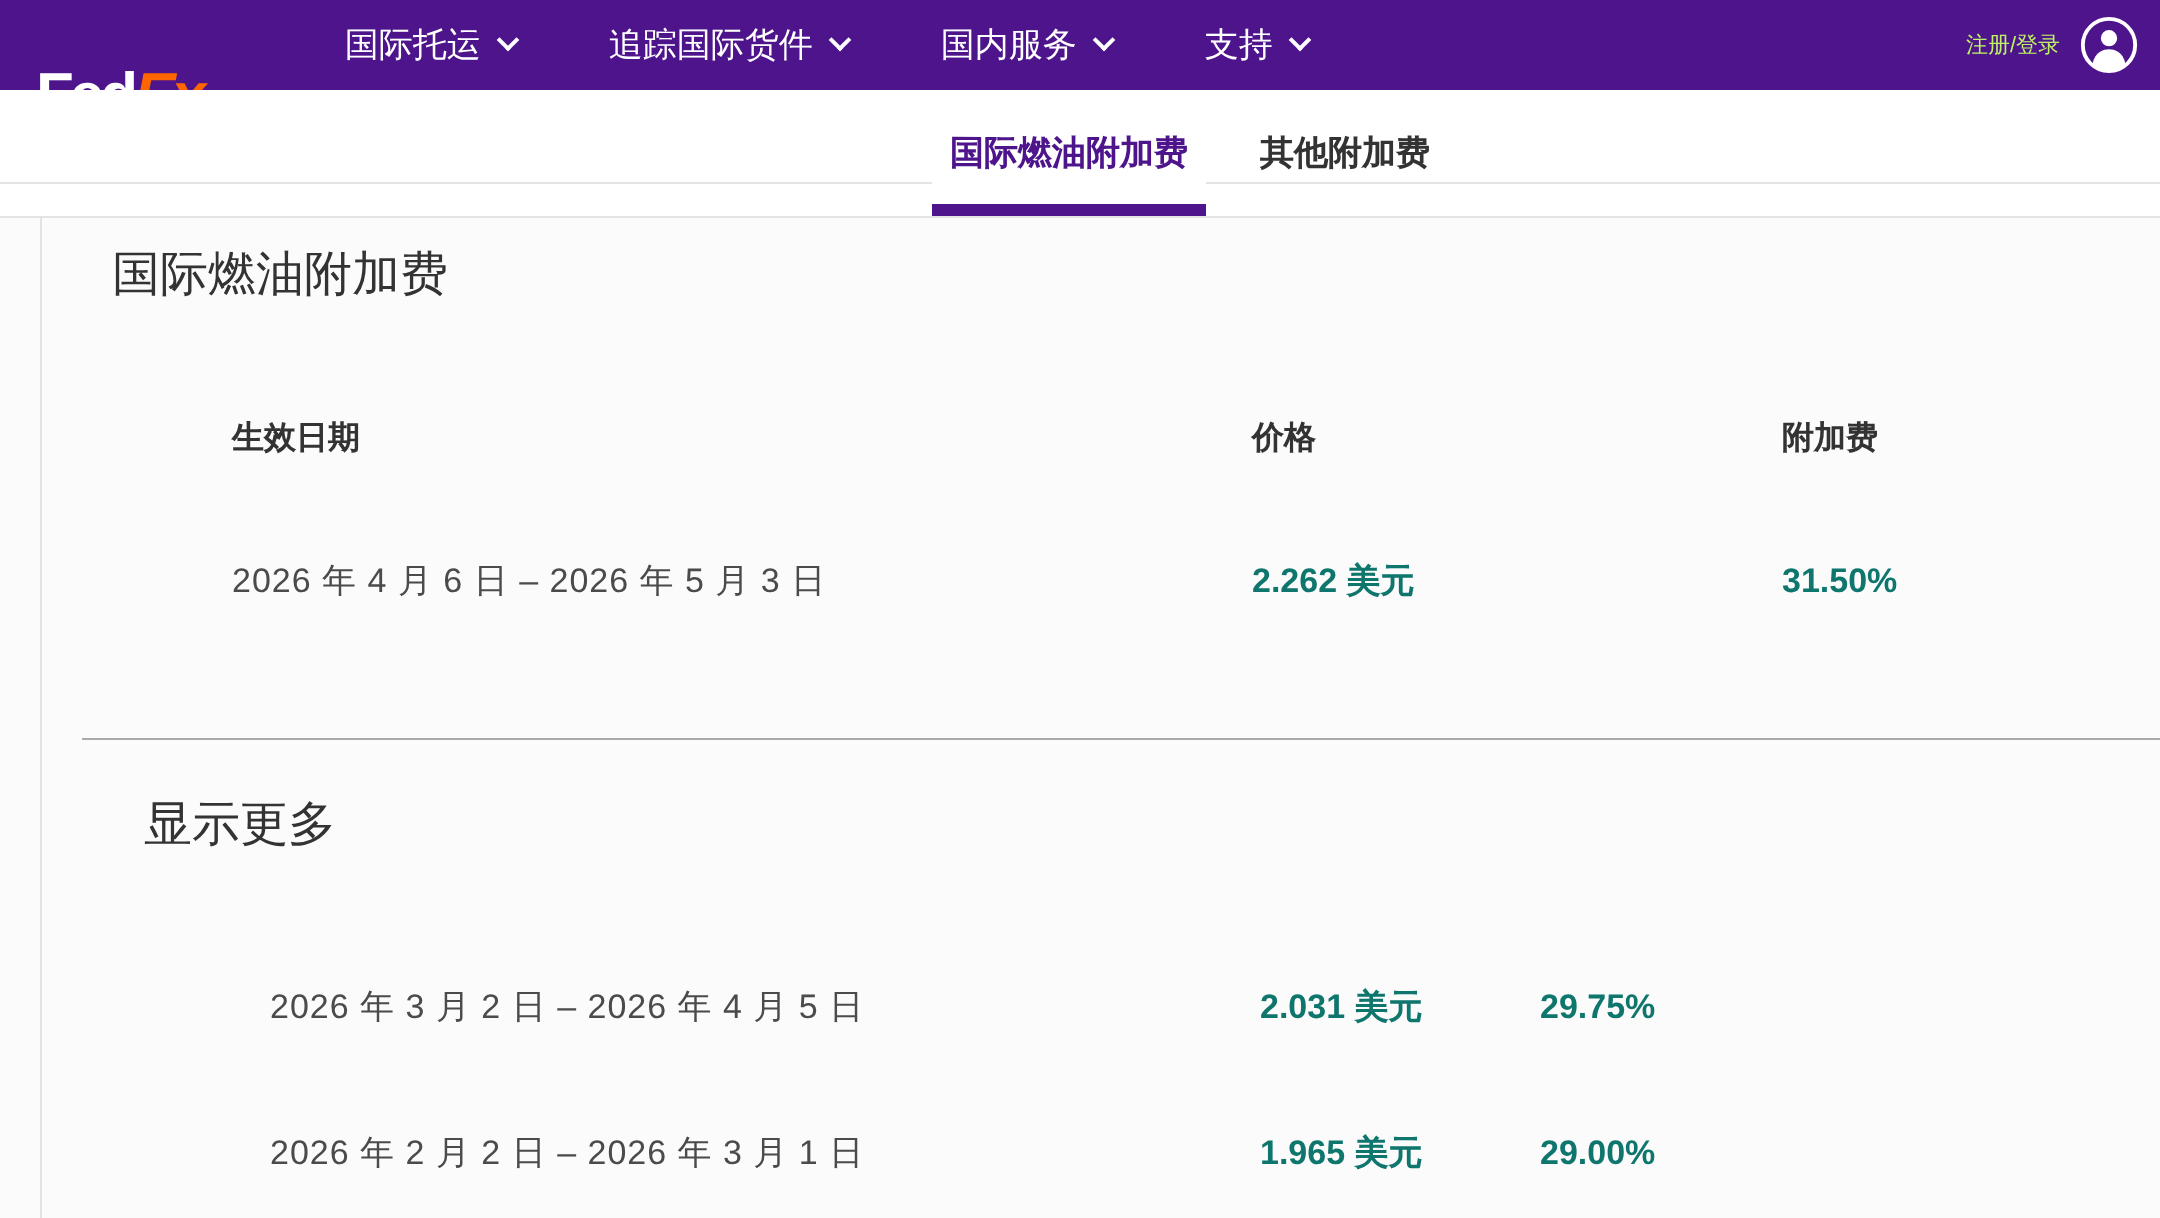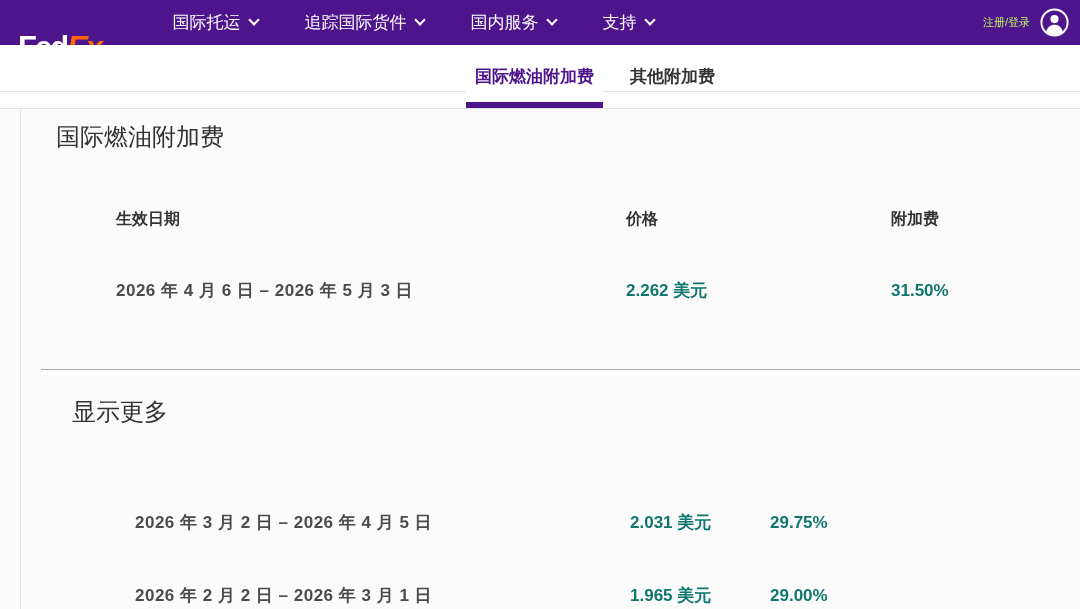--- a/index.html
+++ b/index.html
@@ -137,21 +137,21 @@
 
   .grid-head, .grid-row1 {
     display: grid;
     grid-template-columns: 510px 265px 1fr;
     padding-left: 95px;
     align-items: baseline;
   }
   .grid-head { margin-top: 56px; }
   .grid-row1 { margin-top: 49px; }
   .col-header { font-size: 16px; font-weight: 700; color: #333333; }
-  .cell-date  { font-size: 17px; color: #4b4b4b; letter-spacing: 0.5px; font-weight: bold; }
+  .cell-date  { font-size: 17px; color: #4b4b4b; letter-spacing: 0.5px; }
   .cell-bold  { font-size: 17px; font-weight: 700; color: #0f766e; }
 
   .divider {
     position: absolute;
     left: 20px; right: 0;
     top: 260px;
     height: 1px;
     background: #a9a9a9;
   }
 
@@ -163,21 +163,21 @@
     cursor: pointer;
     display: inline-block;
   }
   .grid-row2 {
     display: grid;
     grid-template-columns: 495px 140px 230px;
     padding-left: 114px;
     align-items: baseline;
   }
   .grid-row2 .cell-bold { text-align: left; }
-  .row-m0 { margin-top: 83px; }
+  .row-m0 { margin-top: 64px; }
   .row-m1 { margin-top: 50px; }
 </style>
 </head>
 <body>
 
 <header class="navbar">
   <div class="logo">
     <span class="fed">Fed</span>
       <span class="ex">Ex</span>
       <span class="reg">®</span>

